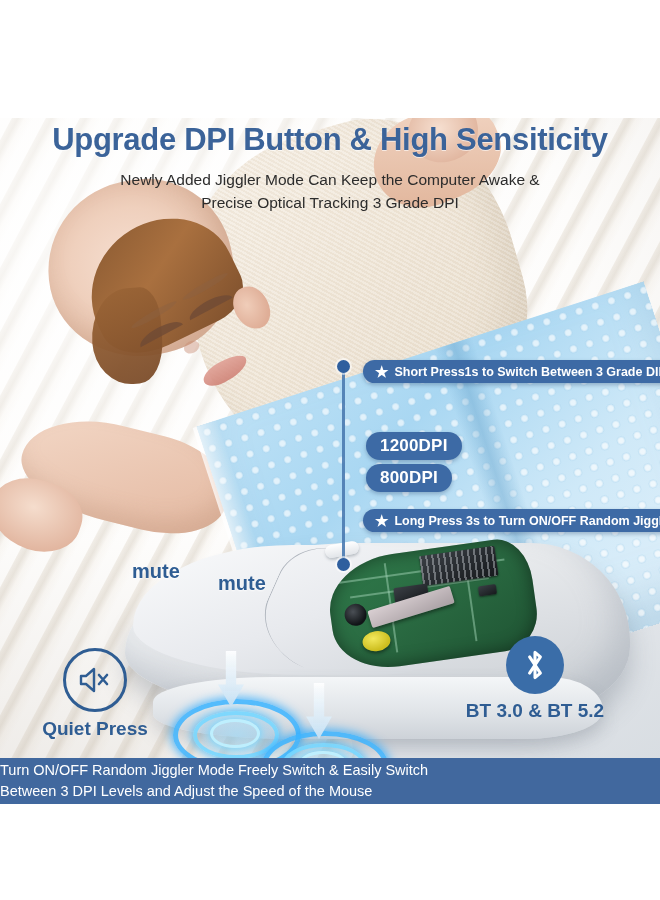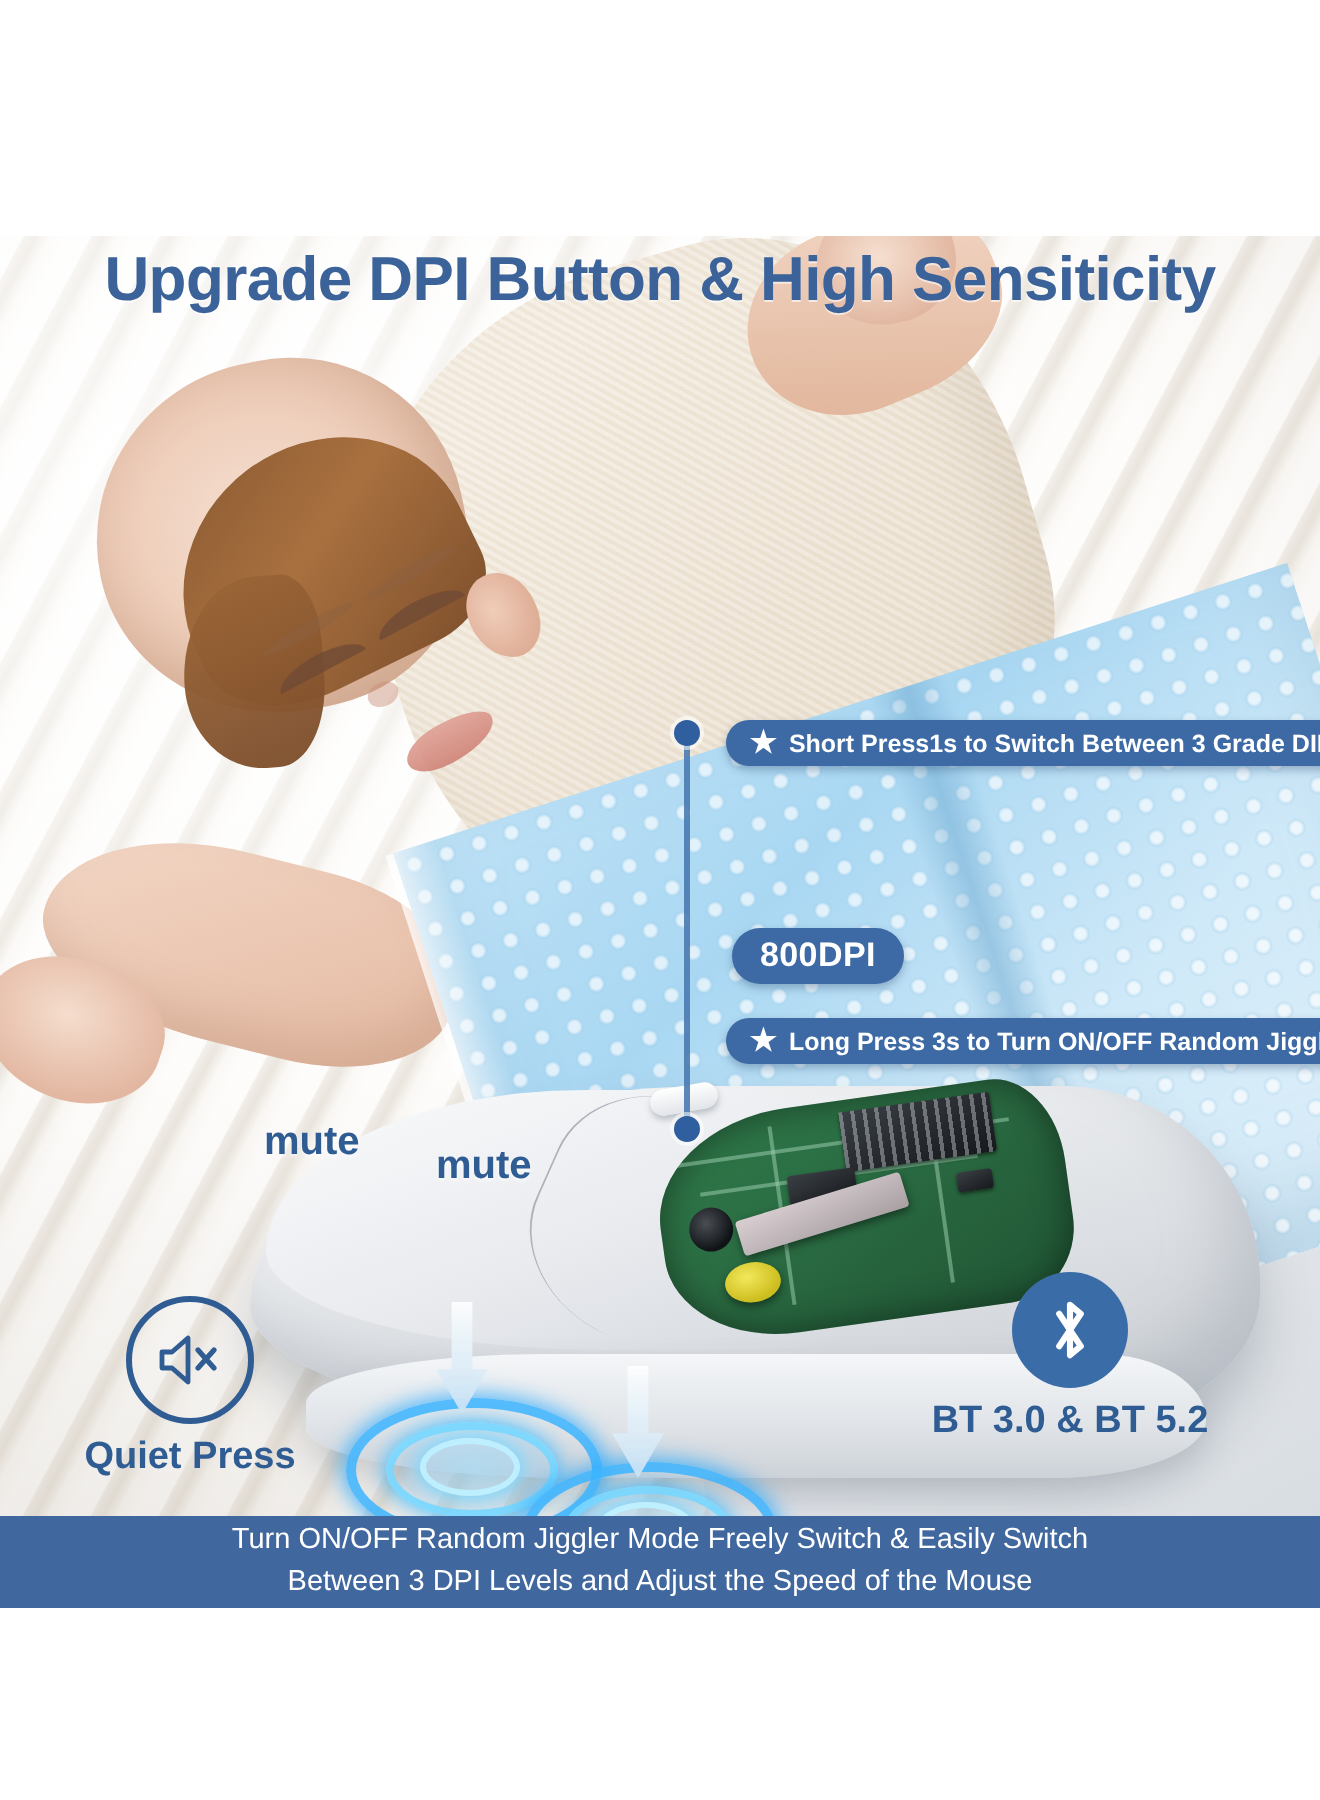--- a/index.html
+++ b/index.html
@@ -160,21 +160,21 @@
   .mute-lab{position:absolute;font-size:20px;font-weight:bold;color:#2f5d93;
     text-shadow:0 1px 2px rgba(255,255,255,.85);}
 
   .feat{position:absolute;text-align:center;width:160px;}
   .feat .cap{font-size:19px;font-weight:bold;color:#2f5d93;margin-top:6px;}
   .icon-circle{width:58px;height:58px;border-radius:50%;border:3px solid #2f5d93;
     margin:0 auto;display:flex;align-items:center;justify-content:center;}
   .icon-circle.solid{background:#3a6da8;border:none;}
 
   .banner{position:absolute;left:0;top:758px;width:660px;height:46px;background:#41689e;
-    display:flex;flex-direction:column;align-items:center;justify-content:center;}
+    display:flex;flex-direction:column;align-items:flex-start;justify-content:center;}
   .banner div{color:#fff;font-size:14.5px;line-height:21px;text-align:center;}
 </style>
 </head>
 <body>
 
 <div id="stage">
 
   <div class="scene">
     <div class="mattress"></div>
     <div class="mattress-shade"></div>
@@ -242,30 +242,37 @@
       <div class="rp-wrap" style="left:136px;top:204px;">
         <div class="ripple r1"></div>
         <div class="ripple r2"></div>
         <div class="ripple r3"></div>
       </div>
       <div class="arrow" style="left:181px;top:156px;"></div>
     </div>
   </div>
 
   <div class="title">Upgrade DPI Button &amp; High Sensiticity</div>
+  <div class="subtitle">
+    <span>Newly Added Jiggler Mode Can Keep the Computer Awake &amp;</span><br>
+    <span>Precise Optical Tracking 3 Grade DPI</span>
+  </div>
 
   <div class="leader"></div>
   <div class="dot top"></div>
   <div class="dot bot"></div>
 
   <div class="pill" style="left:363px;top:360px;">
     <span class="star">★</span>
     <span>Short Press1s to Switch Between 3 Grade DIP</span>
   </div>
 
+  <div class="pill big" style="left:366px;top:432px;">
+    <span>1200DPI</span>
+  </div>
   <div class="pill big" style="left:366px;top:464px;">
     <span>800DPI</span>
   </div>
 
   <div class="pill" style="left:363px;top:509px;">
     <span class="star">★</span>
     <span>Long Press 3s to Turn ON/OFF Random Jiggler Mode</span>
   </div>
 
   <div class="mute-lab" style="left:132px;top:560px;">mute</div>

